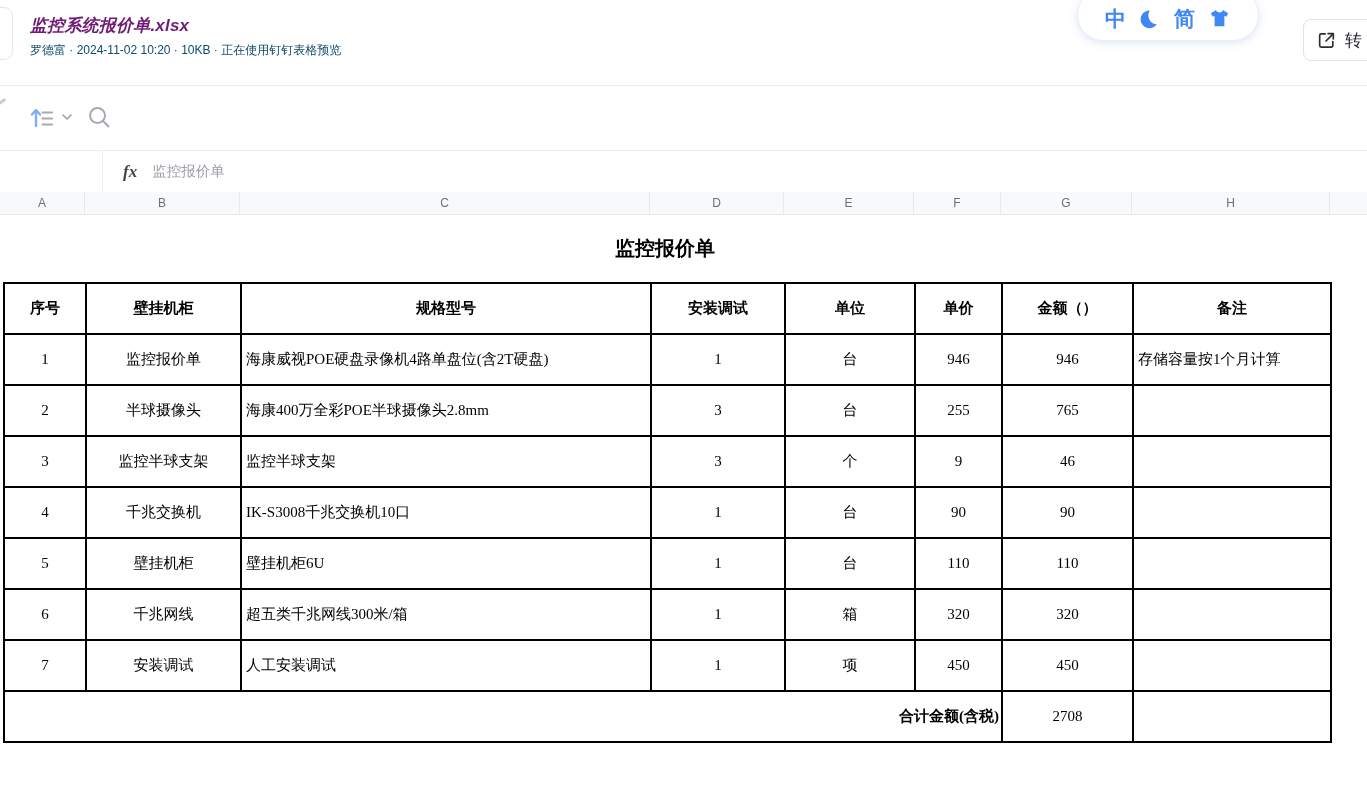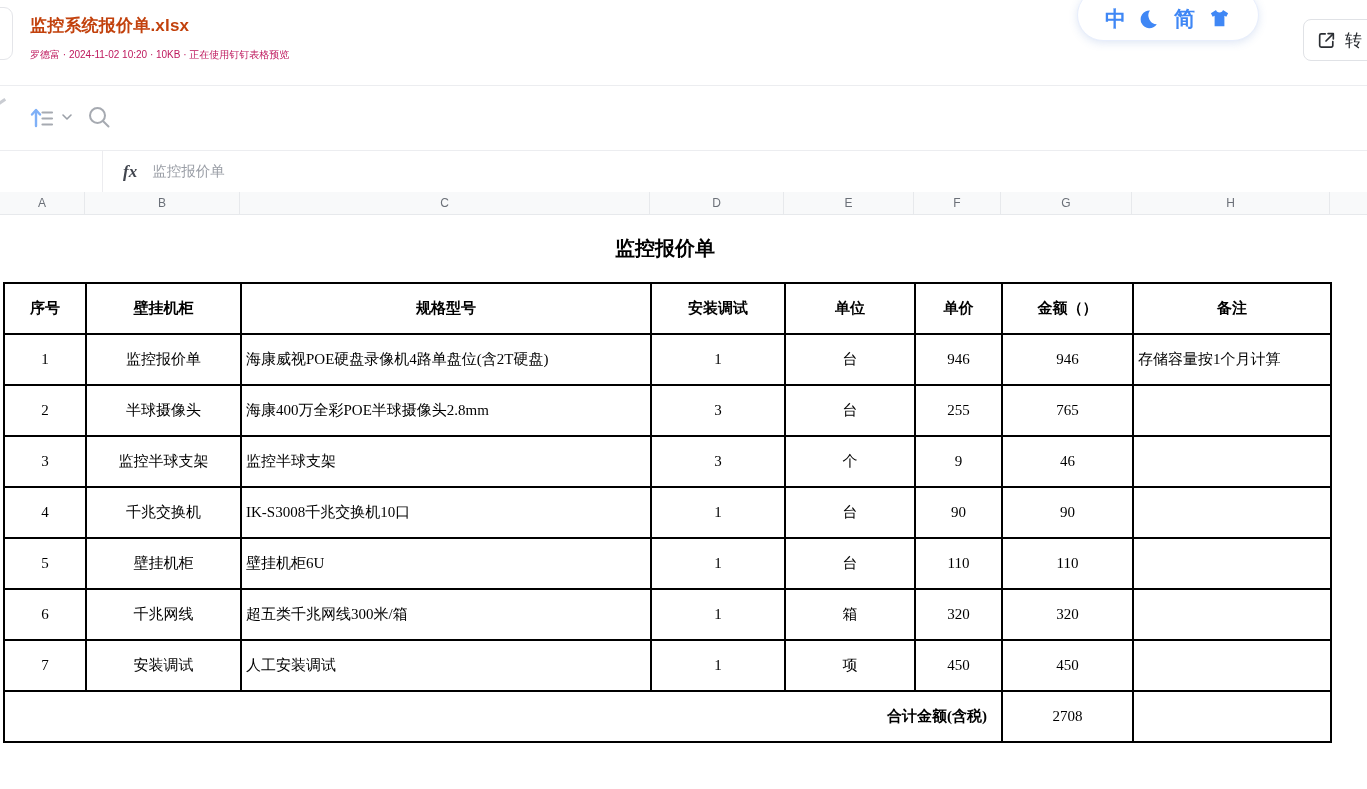--- a/index.html
+++ b/index.html
@@ -13,25 +13,25 @@
   .topbar{
     position:absolute;left:0;top:0;width:1367px;height:85px;
     border-bottom:1px solid #ecedf0;background:#fff;
   }
   .file-icon-fragment{
     position:absolute;left:-27px;top:7px;width:38px;height:51px;
     border:1.5px solid #e4e5e9;border-radius:9px;background:#fff;
   }
   .file-title{
     position:absolute;left:30px;top:14px;
-    font-size:17px;font-weight:bold;color:#c2410c;letter-spacing:.2px;
+    font-size:17px;font-weight:bold;color:#701a75;letter-spacing:.2px;font-style:italic;
   }
   .file-meta{
-    position:absolute;left:30px;top:48px;
-    font-size:10px;color:#be185d;
+    position:absolute;left:30px;top:42px;
+    font-size:12px;color:#0c4a6e;
   }
   .trans-pill{
     position:absolute;left:1077px;top:-11px;height:52px;width:182px;
     background:#fff;border:1px solid #e8eefc;border-radius:27px;
     box-shadow:0 2px 8px rgba(80,120,200,.18);
     display:flex;align-items:center;justify-content:center;gap:13px;
     padding-top:7px;box-sizing:border-box;
   }
   .trans-pill .zh{
     font-size:21px;font-weight:bold;color:#3f87f5;line-height:1;
@@ -90,21 +90,21 @@
   table.quote{
     border-collapse:collapse;margin-left:3px;table-layout:fixed;width:1327px;
   }
   table.quote th,table.quote td{
     border:2px solid #000;font-size:15px;color:#000;text-align:center;
     padding:0 4px;overflow:hidden;white-space:nowrap;box-sizing:border-box;
   }
   table.quote th{font-weight:bold;height:51px;border-radius:6px;}
   table.quote td{height:51px;font-weight:normal;}
   table.quote td.left{text-align:left;}
-  table.quote td.total-label{text-align:right;font-weight:bold;padding-right:14px;}
+  table.quote td.total-label{text-align:right;font-weight:bold;padding-right:2px;}
   
   .icon{display:inline-block;line-height:0;}
 </style>
 </head>
 <body>
 
 <div class="topbar">
   <div class="file-icon-fragment"></div>
   <div class="file-title">监控系统报价单.xlsx</div>
   <div class="file-meta">罗德富 · 2024-11-02 10:20 · 10KB · 正在使用钉钉表格预览</div>

